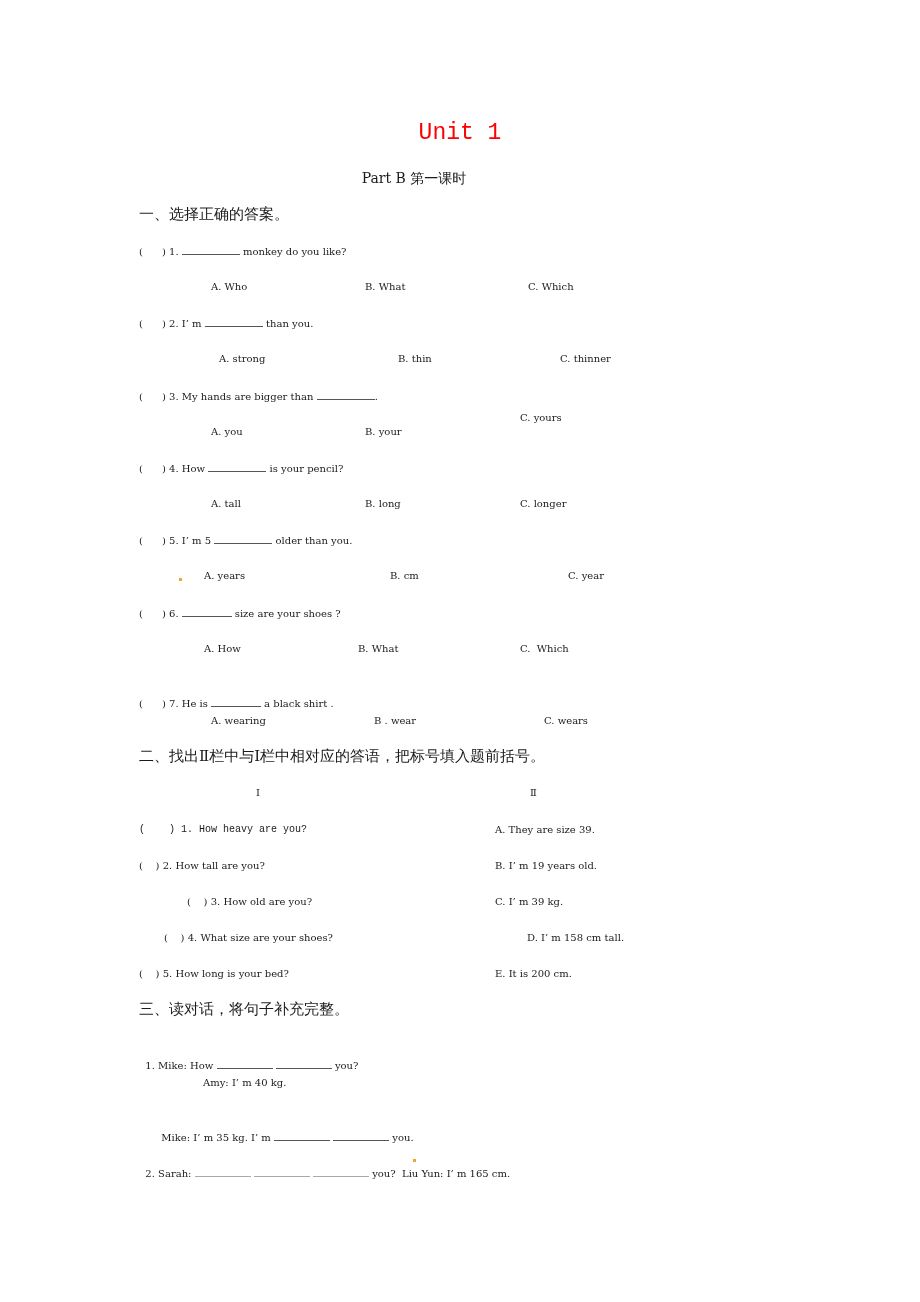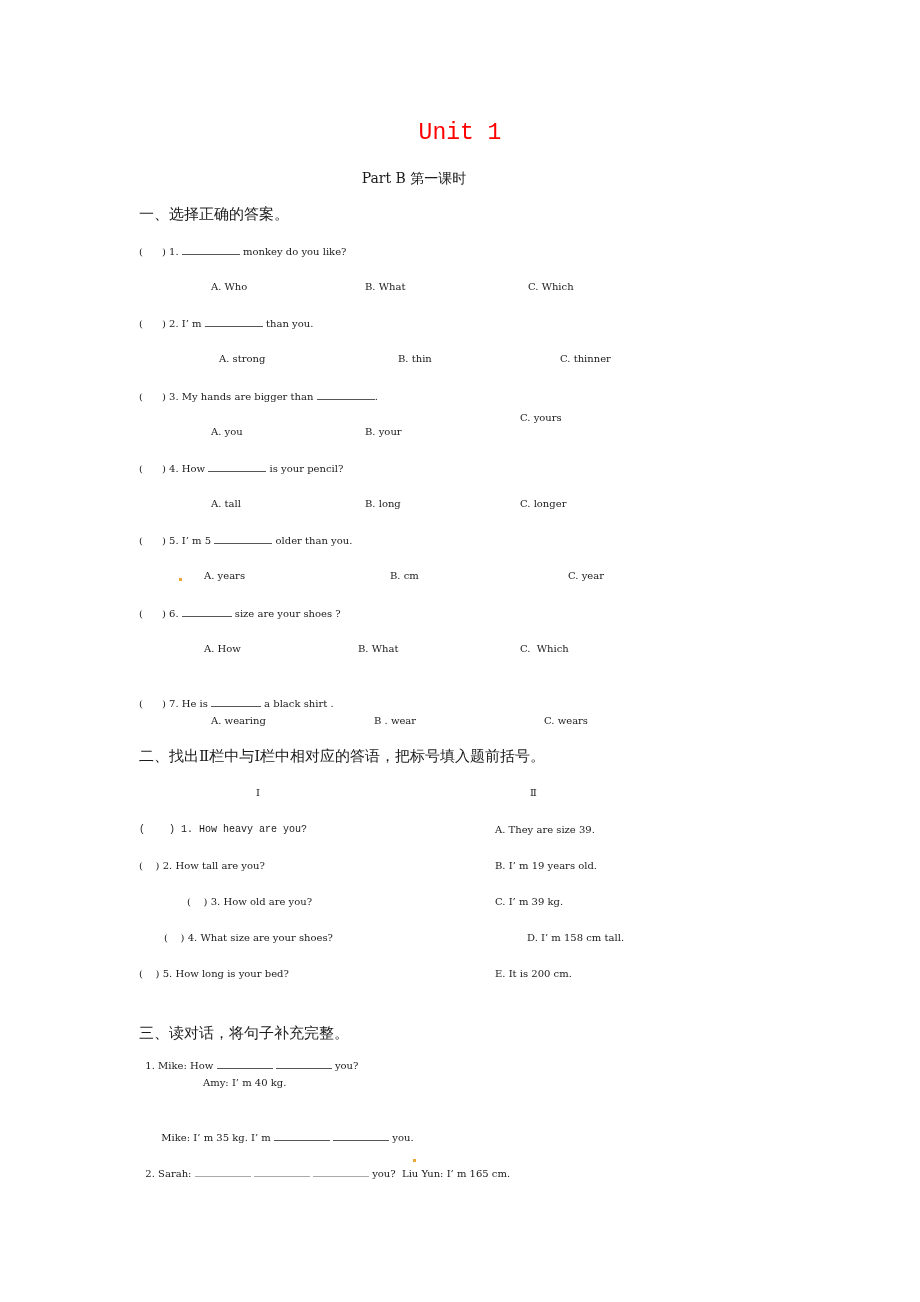--- a/index.html
+++ b/index.html
@@ -76,21 +76,21 @@
     <div class="abs txt" style="left: 139px; top: 857px;"><span>(    )</span> <span>2. How tall are you?</span></div>
     <div class="abs txt" style="left: 495px; top: 857px;">B. I’ m 19 years old.</div>
     <div class="abs txt" style="left: 139px; top: 893px; margin-left: 48px;"><span>(    )</span> <span>3. How old are you?</span></div>
     <div class="abs txt" style="left: 495px; top: 893px;">C. I’ m 39 kg.</div>
     <div class="abs txt" style="left: 139px; top: 929px; margin-left: 25px;"><span>(    )</span> <span>4. What size are your shoes?</span></div>
     <div class="abs txt" style="left: 527px; top: 929px;">D. I’ m 158 cm tall.</div>
     <div class="abs txt" style="left: 139px; top: 965px;"><span>(    )</span> <span>5. How long is your bed?</span></div>
     <div class="abs txt" style="left: 495px; top: 965px;">E. It is 200 cm.</div>
   </div>
 
-<div class="abs section" style="left:139px; top:1000px;margin-top:24px;">三、读对话，将句子补充完整。</div>
+<div class="abs section" style="left:139px; top:1000px;">三、读对话，将句子补充完整。</div>
 
 <div class="abs txt" style="left:139px; top:1038px;">
   <span>1. Mike: How </span><span class="blank" style="width:56px"></span> <span class="blank" style="width:56px"></span><span> you?</span>
 </div>
 <div class="abs txt" style="left:155px; top:1074px;margin-left:48px;">Amy: I’ m 40 kg.</div>
 <div class="abs txt" style="left:155px; top:1110px;">
   <span>Mike: I’ m 35 kg. I’ m </span><span class="blank" style="width:56px"></span> <span class="blank" style="width:56px"></span><span> you.</span>
 </div>
 <div class="abs txt" style="left:139px; top:1146px;">
   <span>2. Sarah: </span><span class="blank" style="width:56px; border-color:#aaa"></span> <span class="blank" style="width:56px; border-color:#aaa"></span> <span class="blank" style="width:56px; border-color:#aaa"></span> <span>you?  Liu Yun: I’ m 165 cm.</span>

